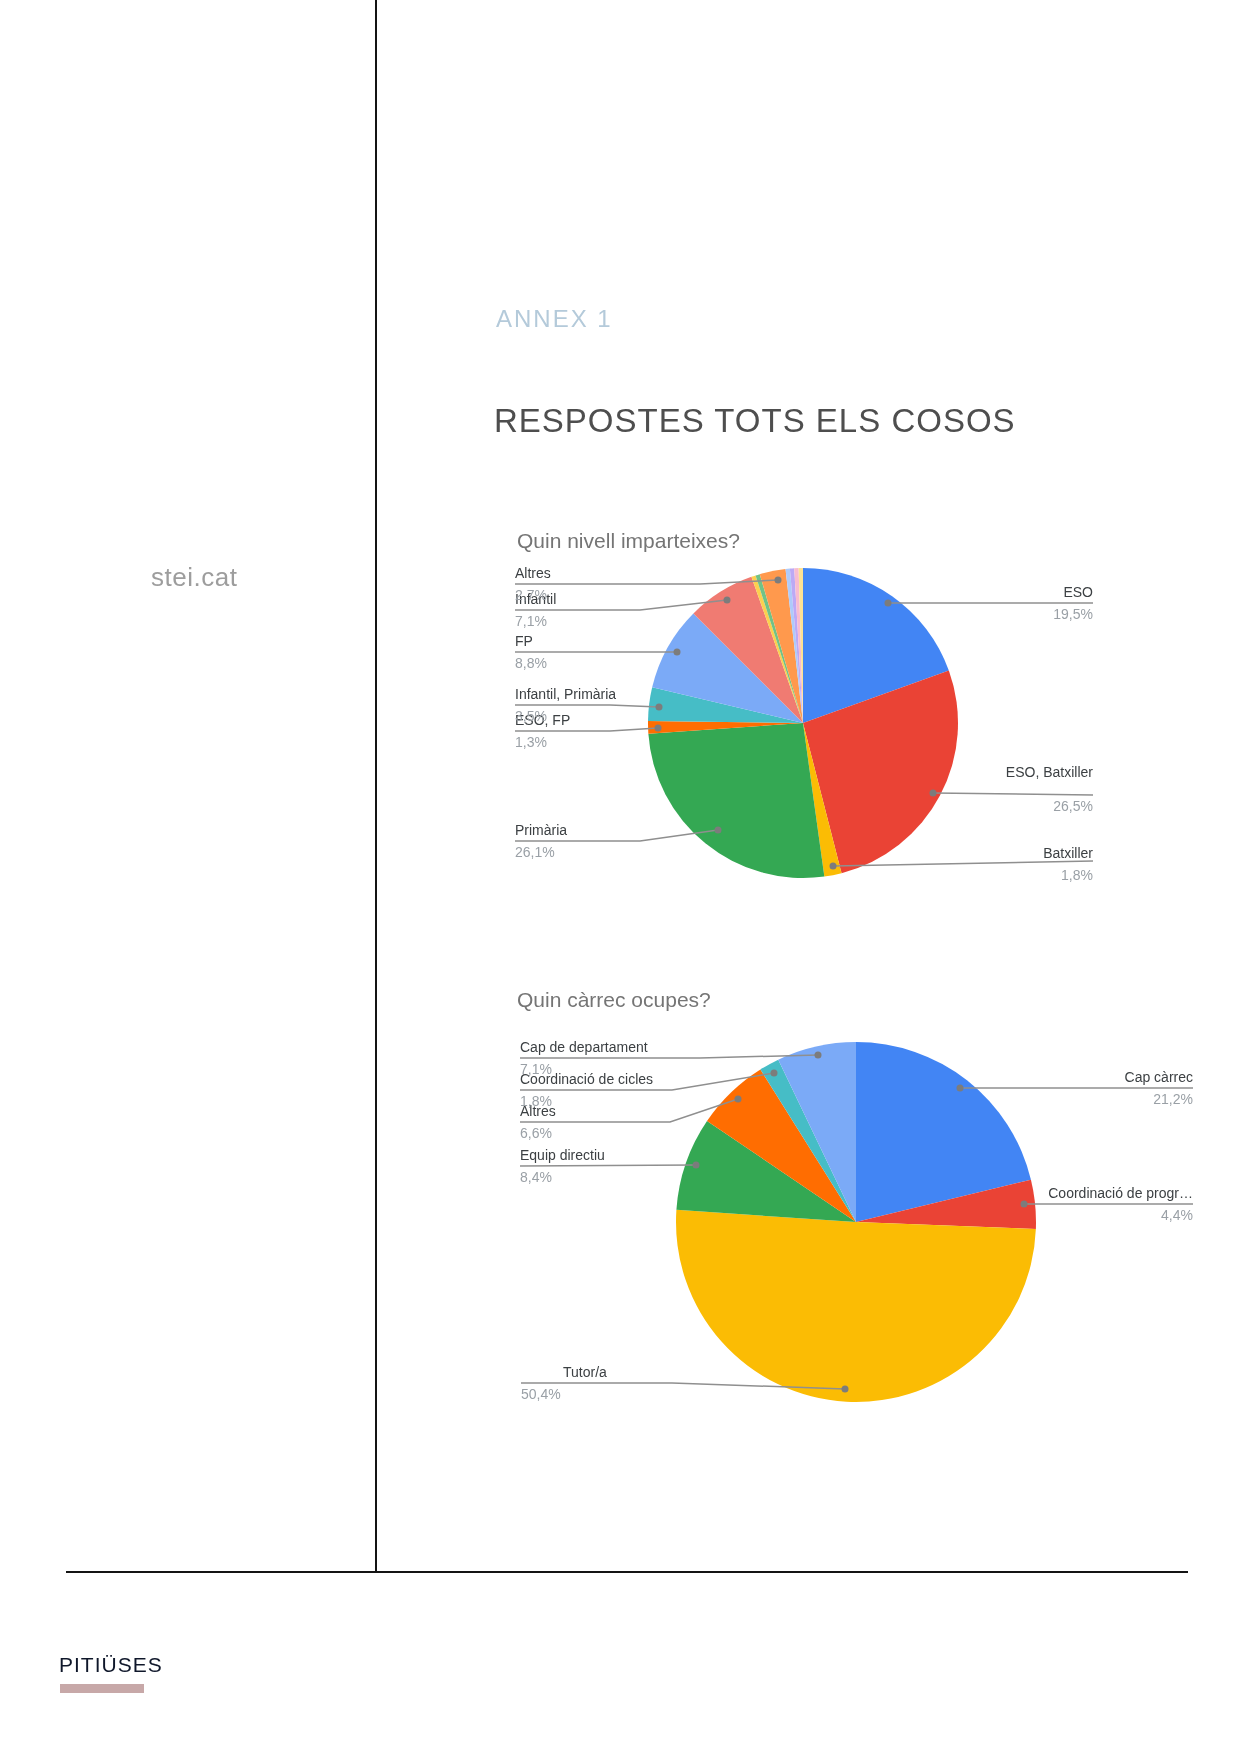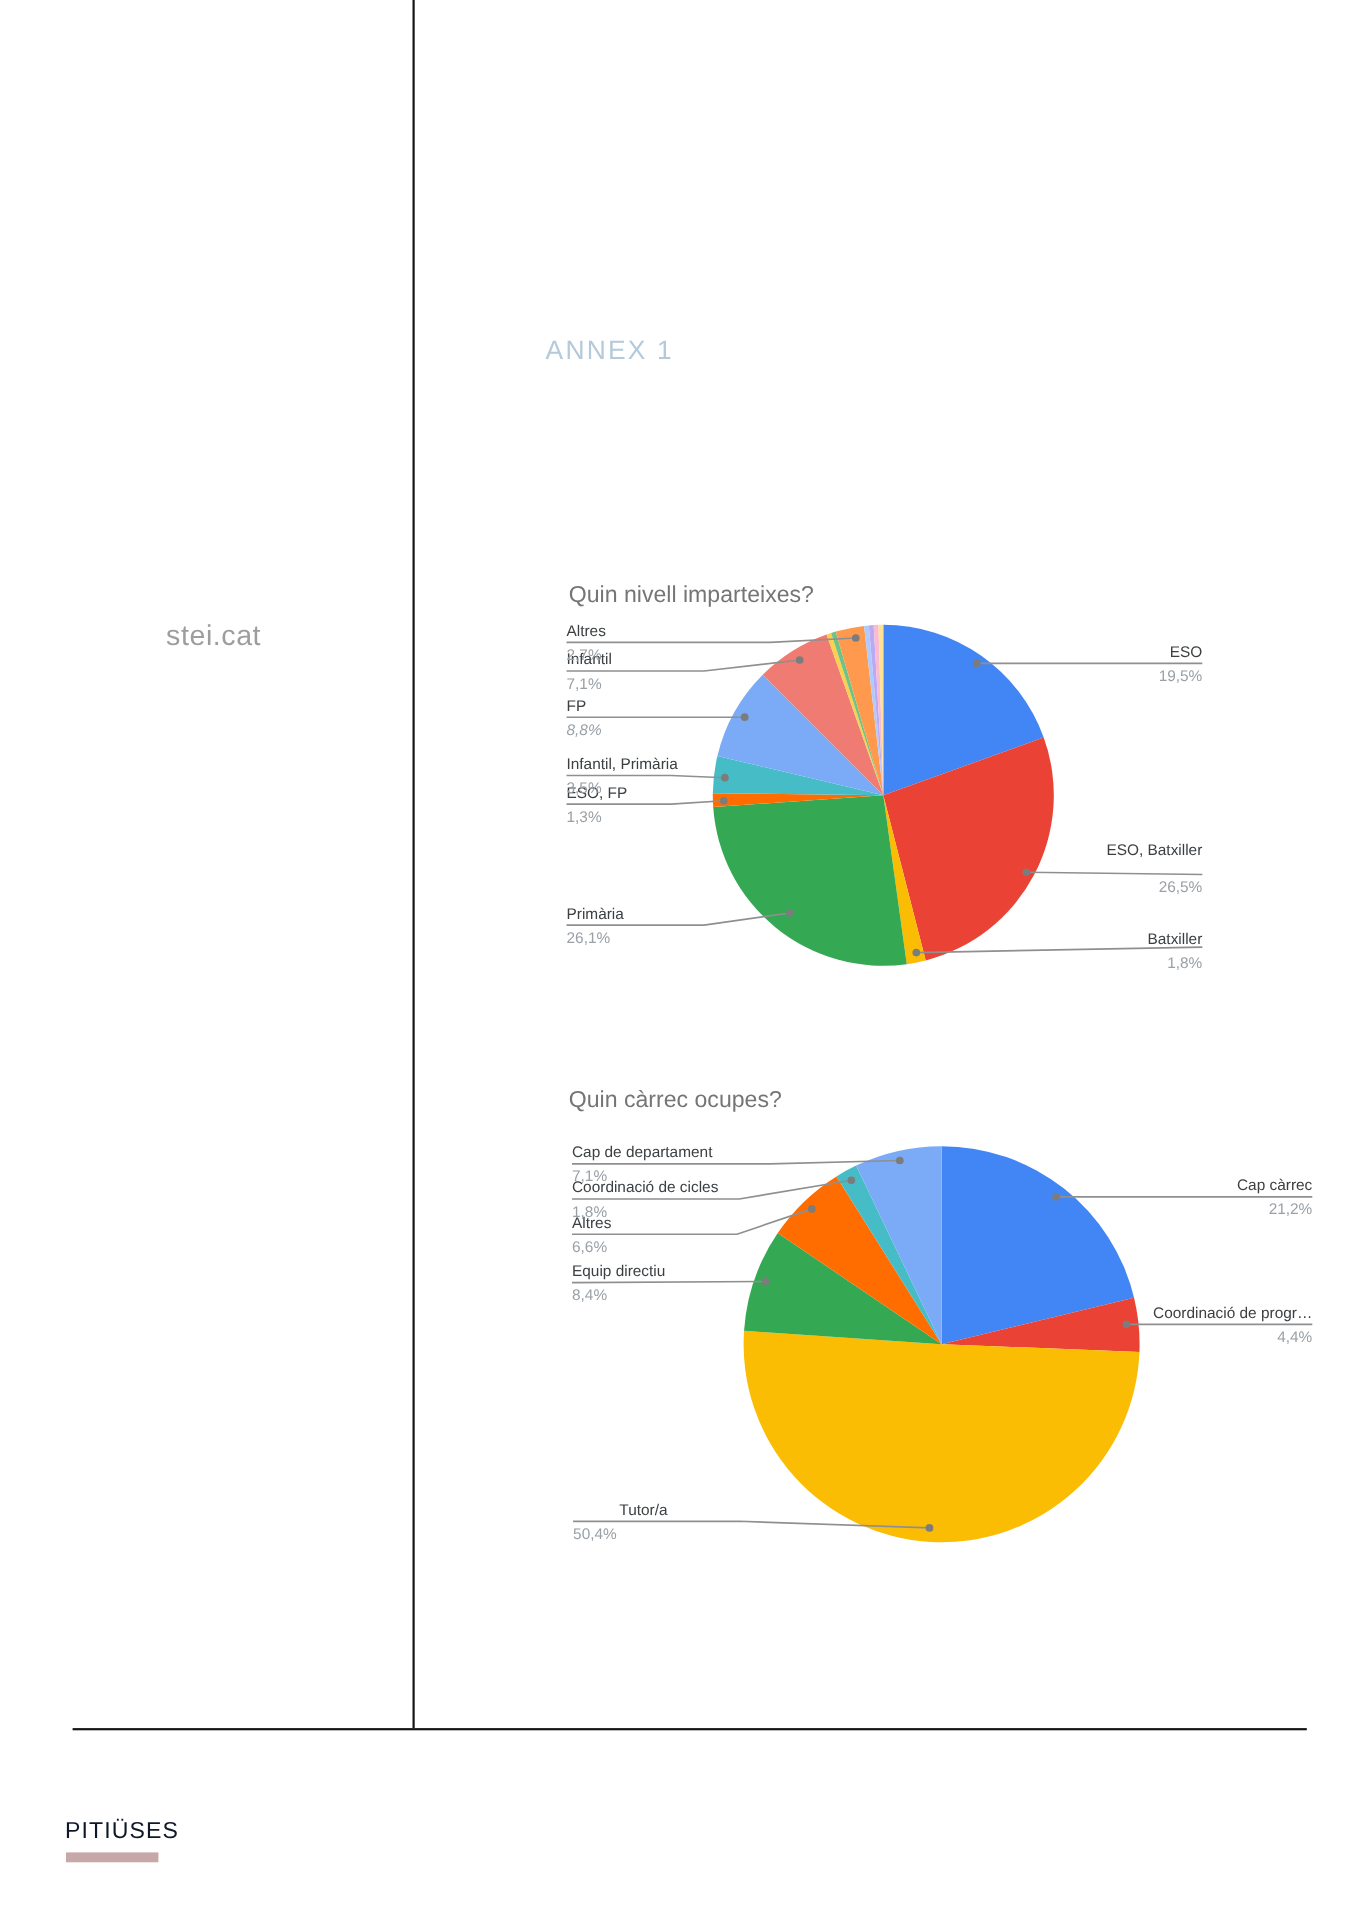--- a/index.html
+++ b/index.html
@@ -34,20 +34,21 @@
 </head>
 <body>
 
 <div class="page">
 
   <div class="vrule"></div>
   <div class="hrule"></div>
 
   <div class="side-text">stei.cat</div>
   <div class="annex">ANNEX 1</div>
+  <div class="main-title">RESPOSTES TOTS ELS COSOS</div>
 
   <div class="chart-title" id="chart-title-0">Quin nivell imparteixes?</div>
   <div class="chart-title" id="chart-title-1">Quin càrrec ocupes?</div>
 
   <svg class="canvas" id="charts-svg" viewBox="0 0 1241 1755" xmlns="http://www.w3.org/2000/svg">
       <path d="M 803 723 L 803.00 568.00 A 155 155 0 0 1 948.84 670.50 Z" fill="#4285F4"></path>
       <path d="M 803 723 L 948.84 670.50 A 155 155 0 0 1 841.55 873.13 Z" fill="#EA4335"></path>
       <path d="M 803 723 L 841.55 873.13 A 155 155 0 0 1 824.36 876.52 Z" fill="#FBBC04"></path>
       <path d="M 803 723 L 824.36 876.52 A 155 155 0 0 1 648.37 733.70 Z" fill="#34A853"></path>
       <path d="M 803 723 L 648.37 733.70 A 155 155 0 0 1 648.01 721.05 Z" fill="#FF6D01"></path>
@@ -109,21 +110,21 @@
       <div class="pie-pct" style="top: 798px; right: 148px;">26,5%</div>
       <div class="pie-name" style="top: 845px; right: 148px;">Batxiller</div>
       <div class="pie-pct" style="top: 867px; right: 148px;">1,8%</div>
       <div class="pie-name" style="top: 822px; left: 515px;">Primària</div>
       <div class="pie-pct" style="top: 844px; left: 515px;">26,1%</div>
       <div class="pie-name" style="top: 712px; left: 515px;">ESO, FP</div>
       <div class="pie-pct" style="top: 734px; left: 515px;">1,3%</div>
       <div class="pie-name" style="top: 686px; left: 515px;">Infantil, Primària</div>
       <div class="pie-pct" style="top: 708px; left: 515px;">3,5%</div>
       <div class="pie-name" style="top: 633px; left: 515px;">FP</div>
-      <div class="pie-pct" style="top: 655px; left: 515px; font-style: italic;">8,8%</div>
+      <div class="pie-pct" style="top: 655px; left: 515px;">8,8%</div>
       <div class="pie-name" style="top: 591px; left: 515px;">Infantil</div>
       <div class="pie-pct" style="top: 613px; left: 515px;">7,1%</div>
       <div class="pie-name" style="top: 565px; left: 515px;">Altres</div>
       <div class="pie-pct" style="top: 587px; left: 515px; text-align: center;">2,7%</div>
       <div class="pie-name" style="top: 1069px; right: 48px;">Cap càrrec</div>
       <div class="pie-pct" style="top: 1091px; right: 48px;">21,2%</div>
       <div class="pie-name" style="top: 1185px; right: 48px;">Coordinació de progr…</div>
       <div class="pie-pct" style="top: 1207px; right: 48px;">4,4%</div>
       <div class="pie-name" style="top: 1364px; left: 521px; margin-left: 42px;">Tutor/a</div>
       <div class="pie-pct" style="top: 1386px; left: 521px;">50,4%</div>

